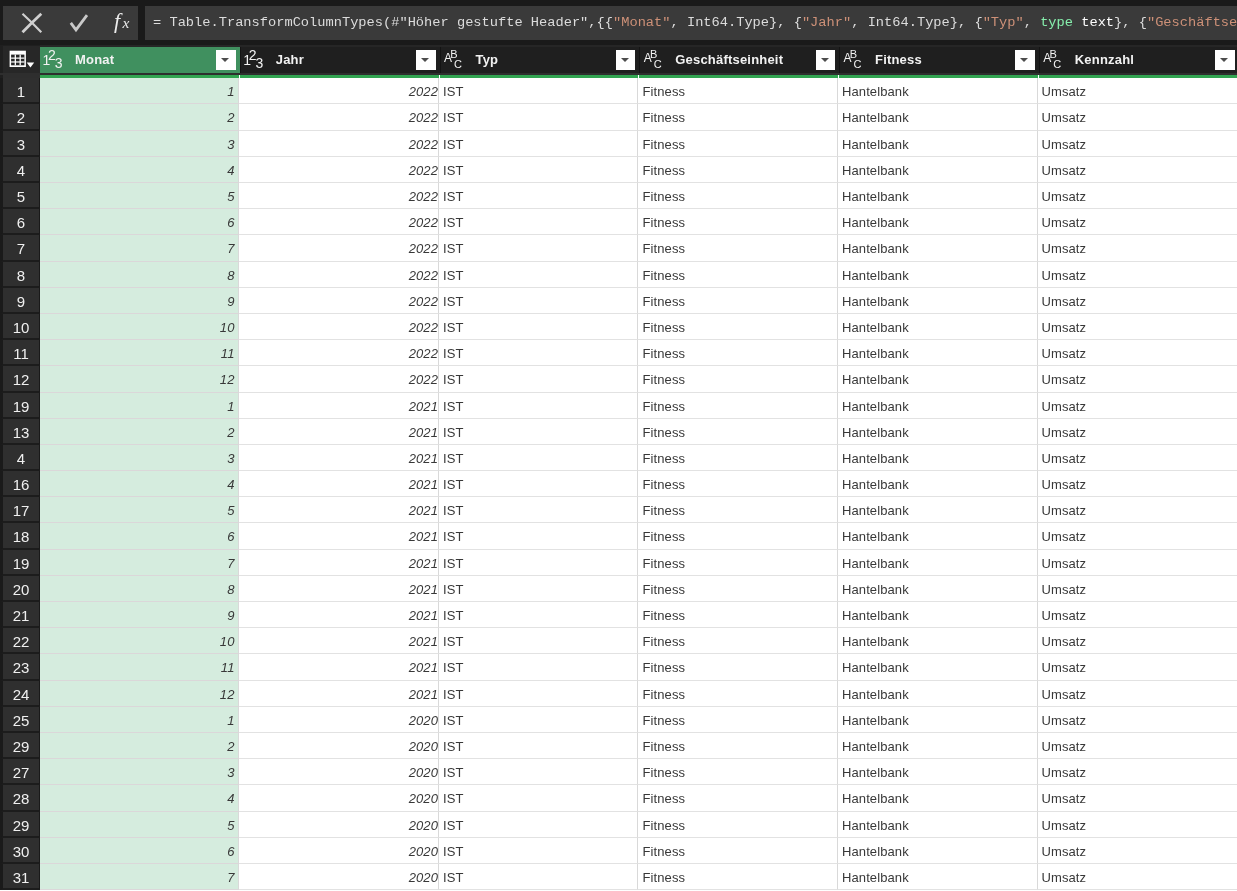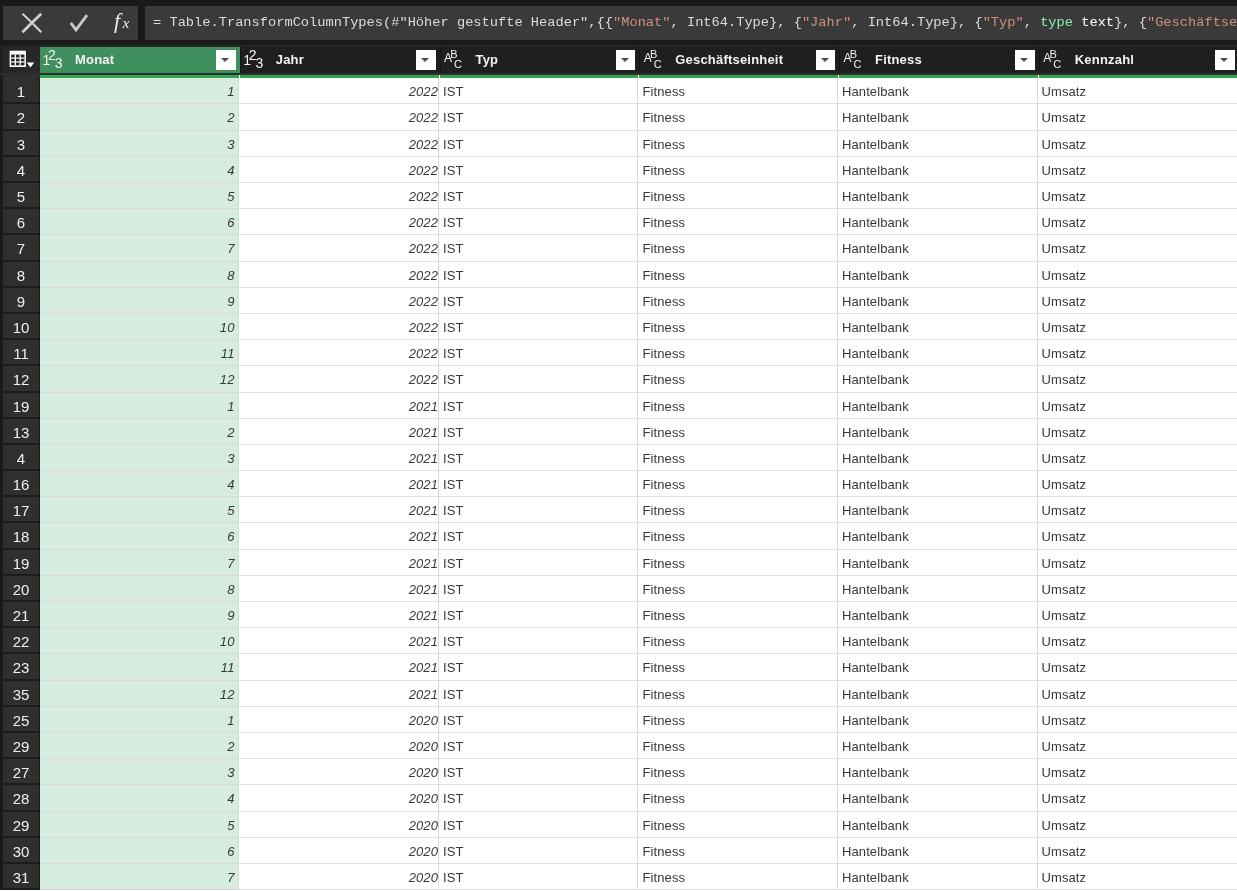--- a/index.html
+++ b/index.html
@@ -330,21 +330,21 @@
 <div class="row">
       <div class="rn">23</div>
       <div class="c c1">11</div>
       <div class="c c2">2021</div>
       <div class="c ct">IST</div>
       <div class="c ct">Fitness</div>
       <div class="c ct">Hantelbank</div>
       <div class="c ct cl">Umsatz</div>
     </div>
 <div class="row">
-      <div class="rn">35</div>
+      <div class="rn">24</div>
       <div class="c c1">12</div>
       <div class="c c2">2021</div>
       <div class="c ct">IST</div>
       <div class="c ct">Fitness</div>
       <div class="c ct">Hantelbank</div>
       <div class="c ct cl">Umsatz</div>
     </div>
 <div class="row">
       <div class="rn">25</div>
       <div class="c c1">1</div>

